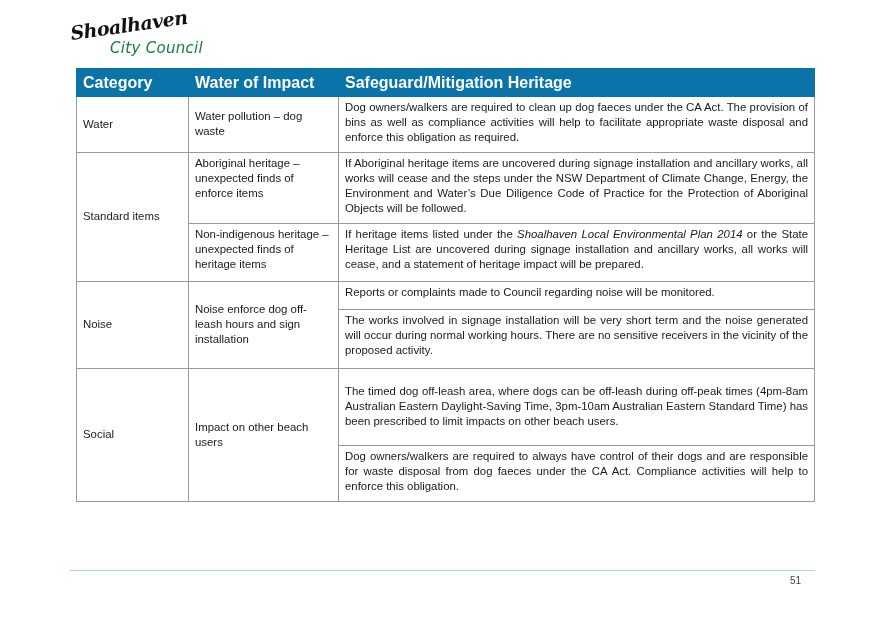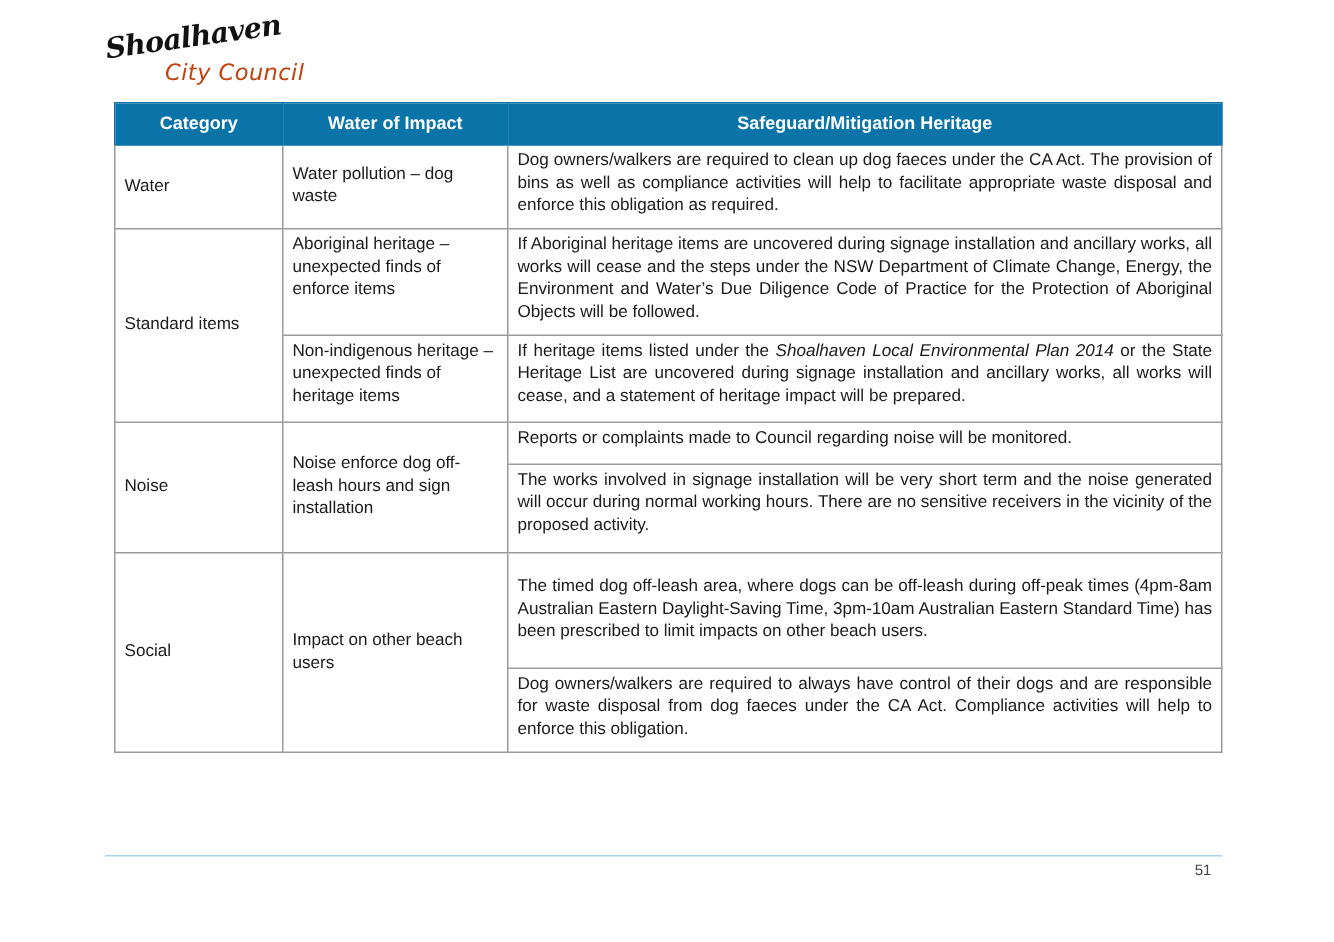--- a/index.html
+++ b/index.html
@@ -8,38 +8,38 @@
       font-family: "Liberation Sans", sans-serif; color: #1a1a1a;
     }
     .logo { position: absolute; left: 70px; top: 22px; width: 140px; height: 44px; }
     .logo .script {
       position: absolute; left: 2px; top: 0px;
       font-family: "DejaVu Serif", serif; font-style: italic; font-weight: bold;
       font-size: 19px; letter-spacing: -0.5px; color: #111; transform: rotate(-8deg); transform-origin: left bottom;
     }
     .logo .council {
       position: absolute; left: 40px; top: 17px;
-      font-family: "DejaVu Sans", sans-serif; font-style: italic; font-size: 15px; color: #c2410c; letter-spacing: 0.3px;
+      font-family: "DejaVu Sans", sans-serif; font-style: italic; font-size: 15px; color: #15803d; letter-spacing: 0.3px;
     }
     table.mit {
       position: absolute; left: 76px; top: 68px; width: 738px;
       border-collapse: collapse; table-layout: fixed; font-size: 11.4px; line-height: 15px;
     }
     table.mit th {
-      background: #0a73a8; color: #ffffff; font-weight: bold; text-align: center;
-      padding: 0 6px; height: 27px; border: 1px solid #0a73a8; font-size: 12px;
+      background: #0a73a8; color: #ffffff; font-weight: bold; text-align: left;
+      padding: 0 6px; height: 27px; border: 1px solid #0a73a8; font-size: 16px;
     }
     table.mit td {
       border: 1px solid #9a9a9a; padding: 3px 6px 4px 6px; vertical-align: top;
     }
     td.mid { vertical-align: middle !important; }
     td.just { text-align: justify; }
     col.c1 { width: 112px; } col.c2 { width: 150px; } col.c3 { width: 476px; }
     .footer-line { position: absolute; left: 70px; top: 570px; width: 745px; height: 1px; background: #a9d3e8; }
-    .page-num { position: absolute; left: 790px; top: 575px; width: 24px; text-align: center; font-size: 10px; color: #444; }
+    .page-num { position: absolute; left: 790px; top: 575px; width: 24px; text-align: left; font-size: 10px; color: #444; }
   </style>
 </head>
 <body>
 
 <div class="logo">
   <span class="script">Shoalhaven</span>
   <span class="council">City Council</span>
 </div>
 
 <table class="mit">

